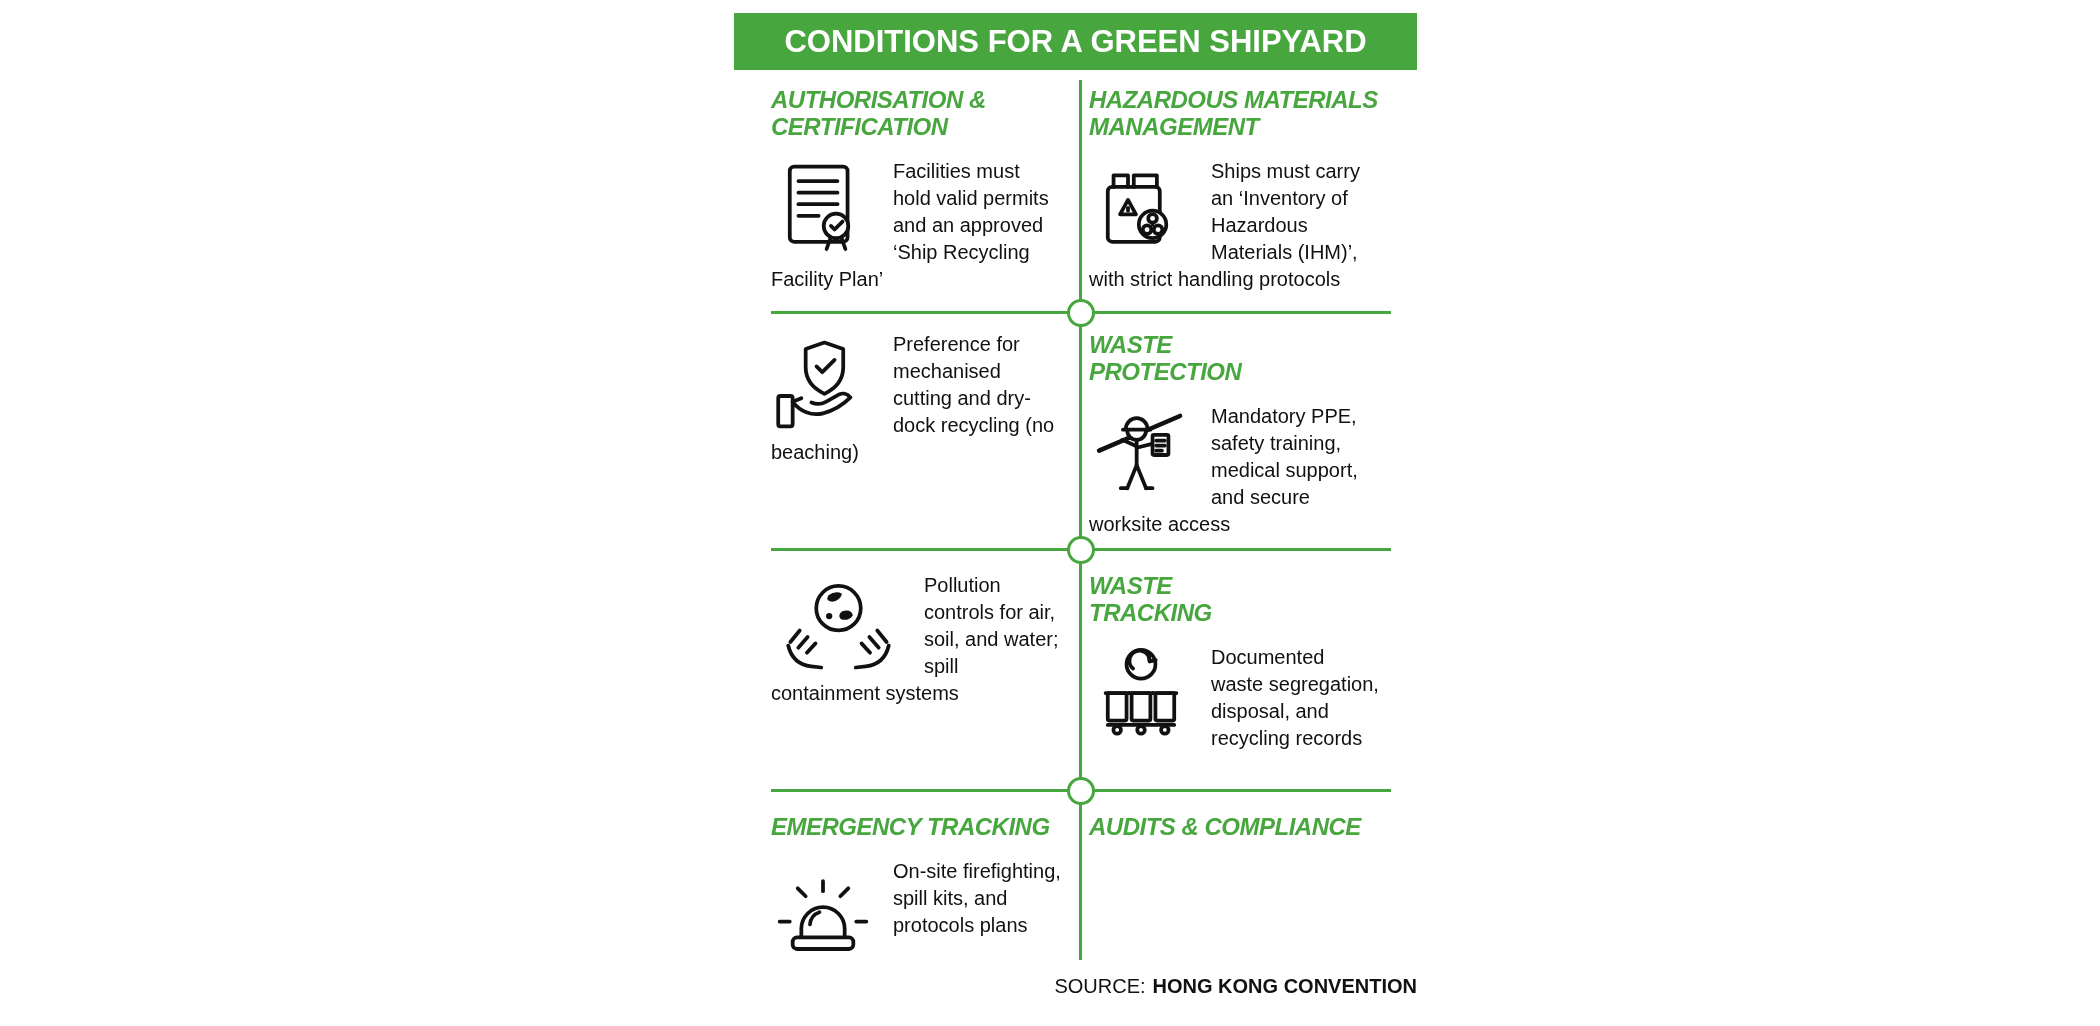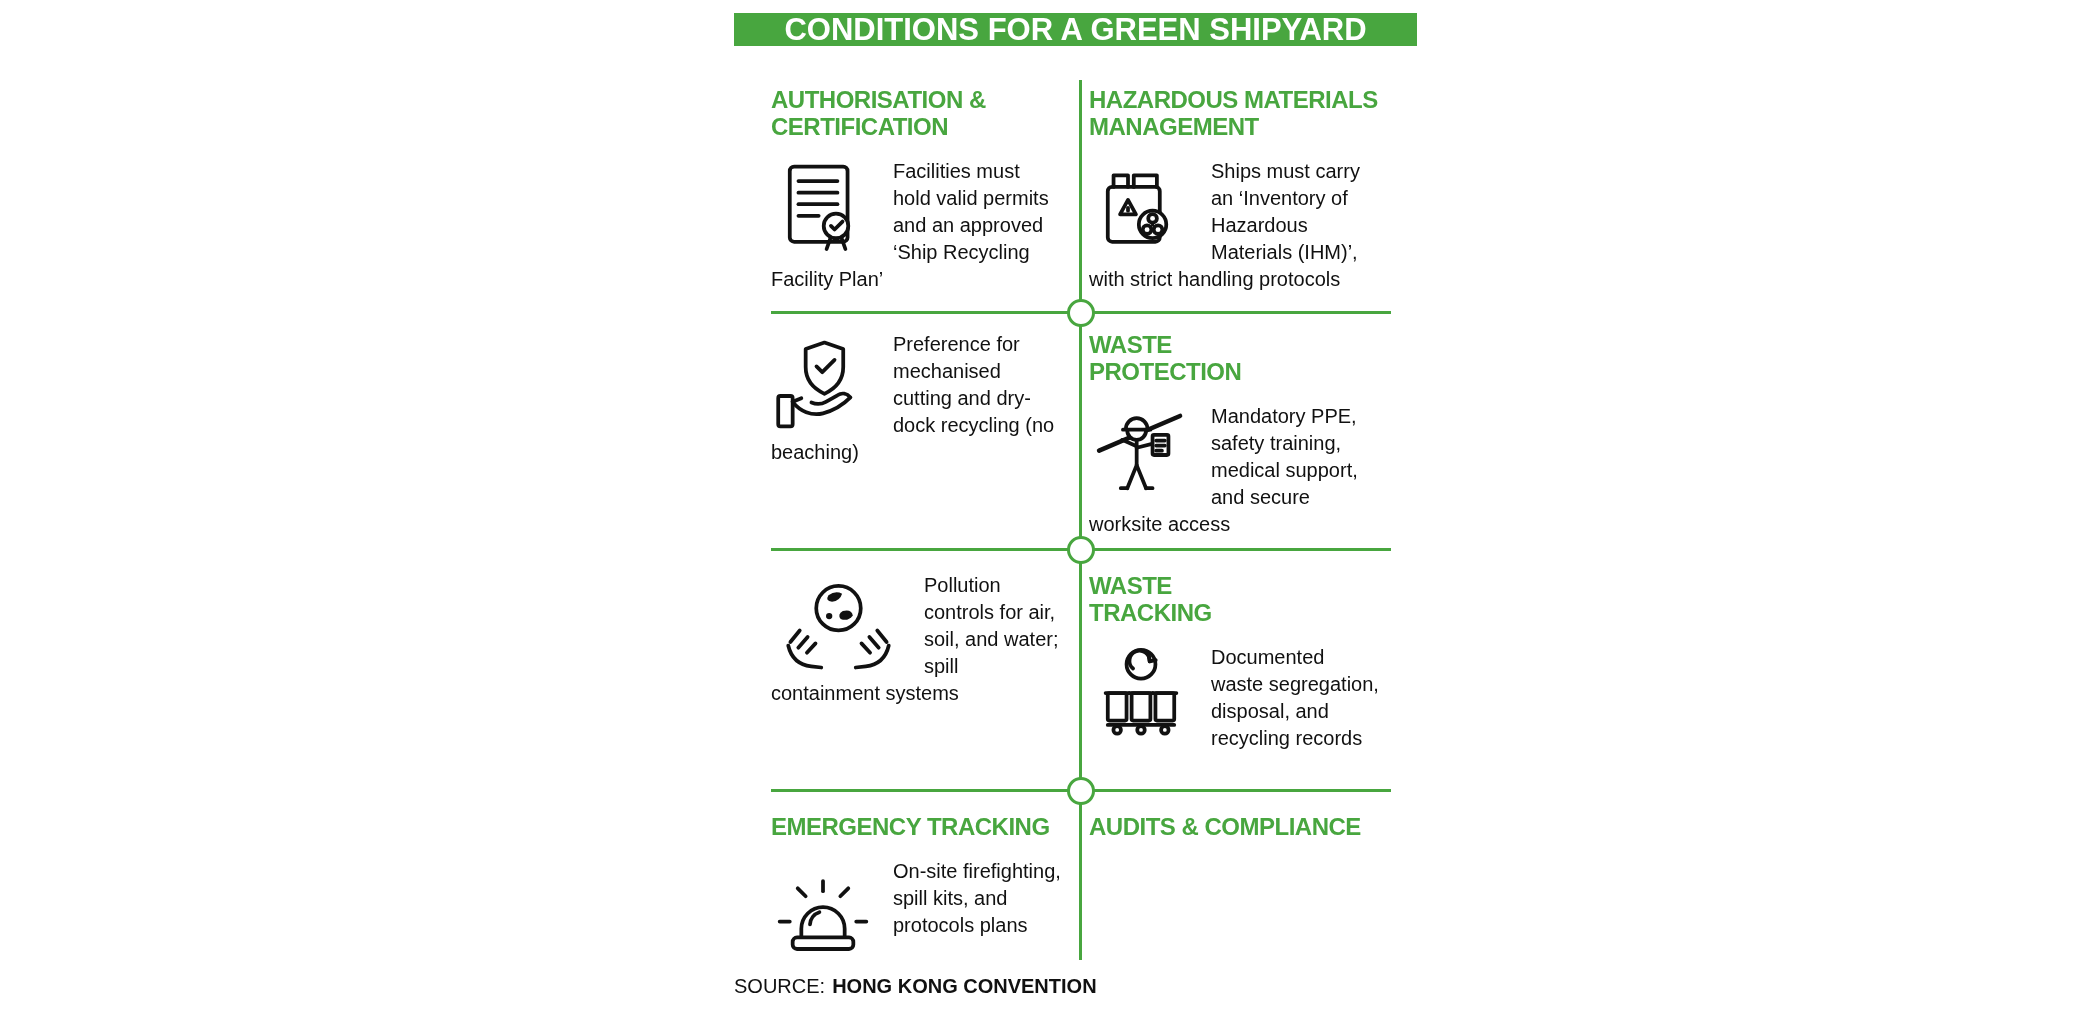--- a/index.html
+++ b/index.html
@@ -6,54 +6,54 @@
     --green:#48a63f;
     --ink:#111111;
   }
   html,body{margin:0;padding:0;}
   body{
     width:2100px;height:1026px;background:#ffffff;overflow:hidden;
     font-family:"Liberation Sans", sans-serif;color:var(--ink);position:relative;
   }
   .infographic{position:absolute;left:734px;top:13px;width:683px;}
   .title-bar{
-    position:absolute;left:0;top:0;width:683px;height:33px;
+    position:absolute;left:0;top:0;width:683px;height:57px;
     background:var(--green);display:flex;align-items:center;justify-content:center;
   }
   .title-bar h1{
     margin:0;color:#ffffff;font-size:31px;font-weight:bold;letter-spacing:0px;white-space:nowrap;
   }
   .grid{position:absolute;left:37px;top:67px;width:620px;height:880px;}
   .vline{position:absolute;left:308px;top:0;width:3px;height:880px;background:var(--green);}
   .hline{position:absolute;left:0;width:620px;height:3px;background:var(--green);}
   .hline.h1{top:231px}.hline.h2{top:468px}.hline.h3{top:709px}
   .node{
     position:absolute;left:296px;width:22px;height:22px;border:3px solid var(--green);
     border-radius:50%;background:#ffffff;
   }
   .node.n1{top:219px}.node.n2{top:456px}.node.n3{top:697px}
   .section{position:absolute;width:292px;}
   .section.col-l{left:0}
   .section.col-r{left:318px}
   .section.row-1{top:6px}.section.row-2{top:251px}.section.row-3{top:492px}.section.row-4{top:733px}
   .sec-heading{
     margin:0 0 18px 0;color:var(--green);font-size:24px;font-weight:bold;
-    line-height:27px;letter-spacing:-0.5px;white-space:pre-line;
+    line-height:27px;letter-spacing:-0.5px;white-space:pre-line;font-style:italic;
   }
   .sec-body{overflow:visible;}
   .sec-icon{
     float:left;width:104px;height:104px;margin:0 18px 4px 0;display:block;
   }
   .sec-icon.wide{width:135px;}
   .sec-icon svg{width:100%;height:100%;display:block;}
   .sec-text{
     margin:0;font-size:20px;line-height:27px;color:var(--ink);
   }
   .source{
-    position:absolute;left:0;top:962px;width:683px;text-align:left;
+    position:absolute;left:0;top:962px;width:683px;text-align:right;
     font-size:20px;color:var(--ink);white-space:nowrap;
   }
   .source .src-prefix{margin-right:7px;}
   .source .src-name{font-weight:bold;}
 </style>
 </head>
 <body>
 
 <div class="infographic">
 

